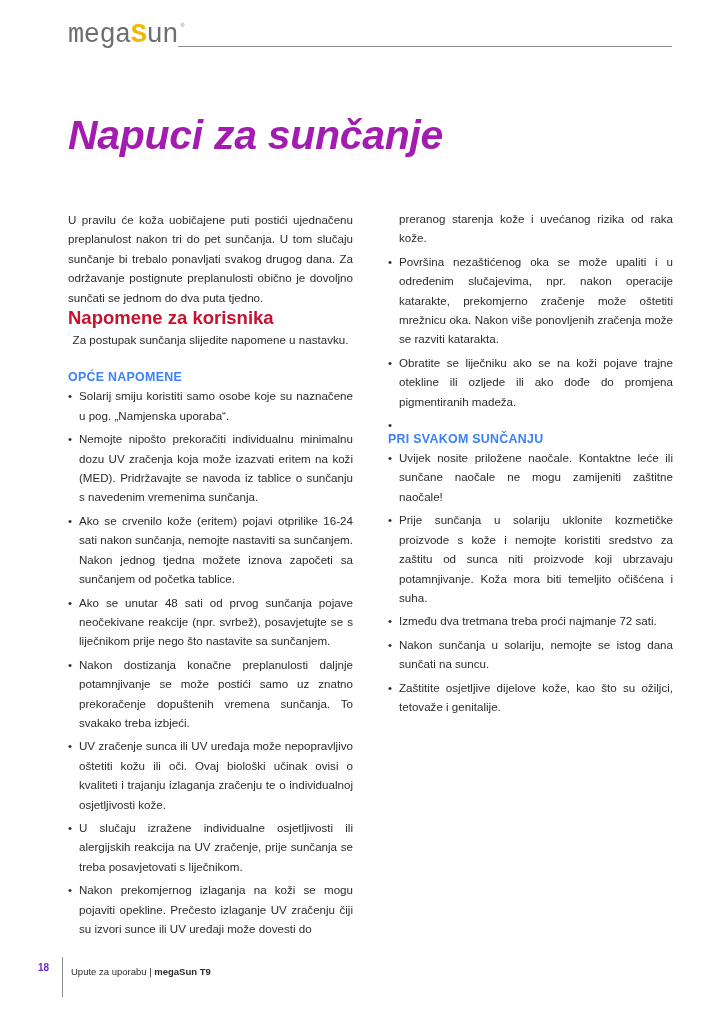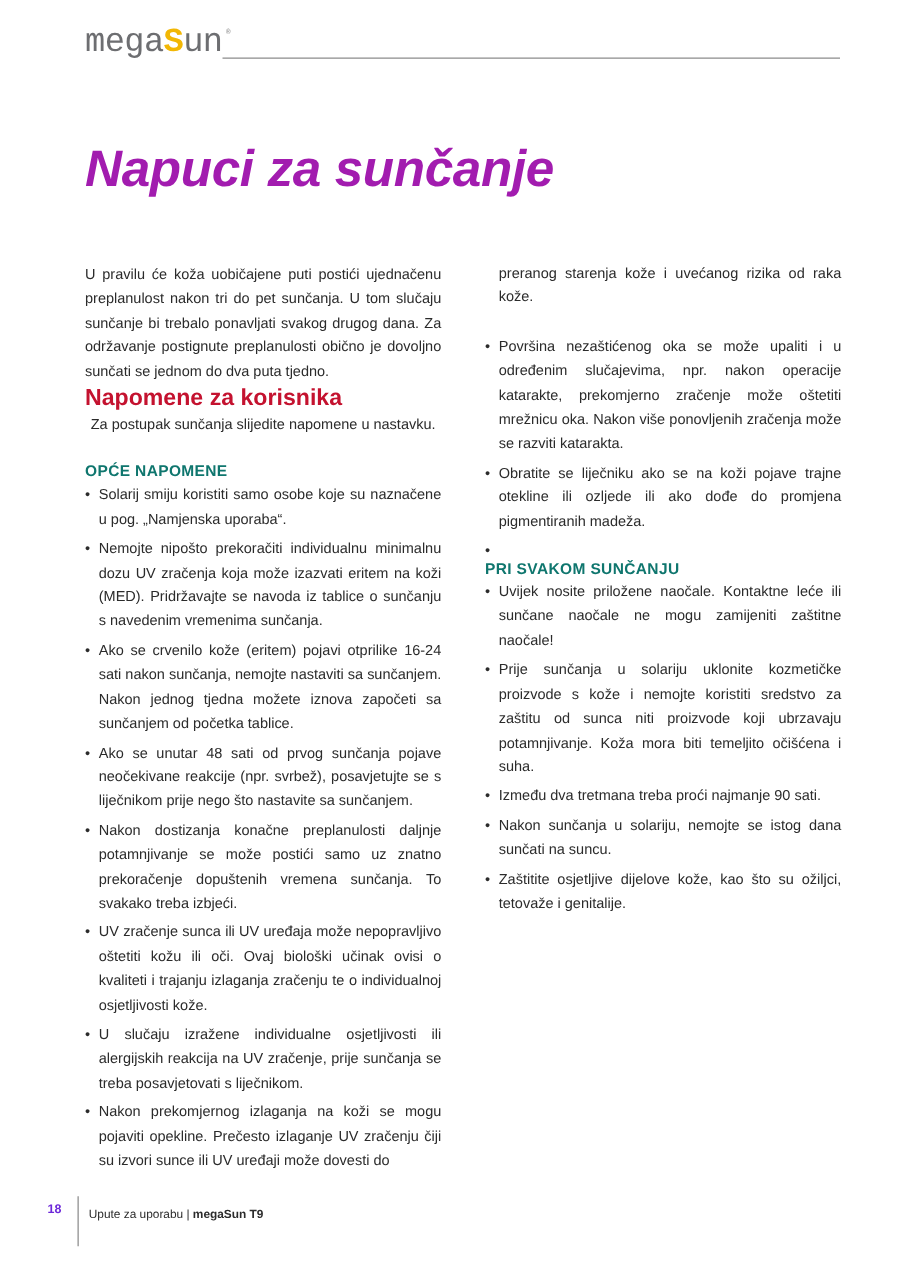--- a/index.html
+++ b/index.html
@@ -13,26 +13,26 @@
 
     .page-title { position: absolute; left: 68px; top: 113px; font-size: 41px; font-weight: bold; color: #a21caf; letter-spacing: -0.3px; line-height: 1.1; font-style: italic; }
 
     .col { position: absolute; top: 210px; width: 285px; font-size: 11.6px; line-height: 19.4px; color: #2b2b2b; }
     .col-left { left: 68px; }
     .col-right { left: 388px; top: 209px; }
 
     .para { text-align: justify; }
     .section-heading { color: #c4122f; font-size: 18.5px; font-weight: bold; line-height: 22px; }
     .intro-line { margin-top: 1px; text-align: center; }
-    .sub-heading { font-weight: bold; font-size: 12.4px; letter-spacing: 0.3px; margin-top: 19px; line-height: 18px; color: #0f766e; }
+    .sub-heading { font-weight: bold; font-size: 12.4px; letter-spacing: 0.3px; margin-top: 19px; line-height: 18px; color: #3b82f6; }
 
     .bullets { list-style: none; }
     .bullets li { position: relative; padding-left: 11px; text-align: justify; margin-bottom: 4px; }
     .bullets li .dot { position: absolute; left: 0; top: 0; }
-    .cont { text-align: justify; padding-left: 11px; margin-bottom: 20px; }
+    .cont { text-align: justify; padding-left: 11px; margin-bottom: 4px; }
 
     .footer-num { position: absolute; left: 38px; top: 962px; font-size: 10px; font-weight: bold; color: #6d28d9; }
     .footer-rule { position: absolute; left: 62px; top: 957px; width: 1px; height: 40px; background: #8c8c8c; }
     .footer-text { position: absolute; left: 71px; top: 966px; font-size: 9.5px; color: #2b2b2b; }
     .footer-text b { font-weight: bold; }
   </style>
 </head>
 <body>
 
 <div class="logo">
@@ -63,21 +63,21 @@
   <p class="cont">preranog starenja kože i uvećanog rizika od raka kože.</p>
   <ul class="bullets">
     <li><span class="dot">•</span><span>Površina nezaštićenog oka se može upaliti i u određenim slučajevima, npr. nakon operacije katarakte, prekomjerno zračenje može oštetiti mrežnicu oka. Nakon više ponovljenih zračenja može se razviti katarakta.</span></li>
     <li><span class="dot">•</span><span>Obratite se liječniku ako se na koži pojave trajne otekline ili ozljede ili ako dođe do promjena pigmentiranih madeža.</span></li>
     <li><span class="dot">•</span></li>
   </ul>
   <h3 class="sub-heading">PRI SVAKOM SUNČANJU</h3>
   <ul class="bullets">
     <li><span class="dot">•</span><span>Uvijek nosite priložene naočale. Kontaktne leće ili sunčane naočale ne mogu zamijeniti zaštitne naočale!</span></li>
     <li><span class="dot">•</span><span>Prije sunčanja u solariju uklonite kozmetičke proizvode s kože i nemojte koristiti sredstvo za zaštitu od sunca niti proizvode koji ubrzavaju potamnjivanje. Koža mora biti temeljito očišćena i suha.</span></li>
-    <li><span class="dot">•</span><span>Između dva tretmana treba proći najmanje 90 sati.</span></li>
+    <li><span class="dot">•</span><span>Između dva tretmana treba proći najmanje 72 sati.</span></li>
     <li><span class="dot">•</span><span>Nakon sunčanja u solariju, nemojte se istog dana sunčati na suncu.</span></li>
     <li><span class="dot">•</span><span>Zaštitite osjetljive dijelove kože, kao što su ožiljci, tetovaže i genitalije.</span></li>
   </ul>
 </div>
 
 <div class="footer-num">18</div>
 <div class="footer-rule"></div>
 <div class="footer-text"><span>Upute za uporabu | </span><b>megaSun T9</b></div>
 
 </body></html>

